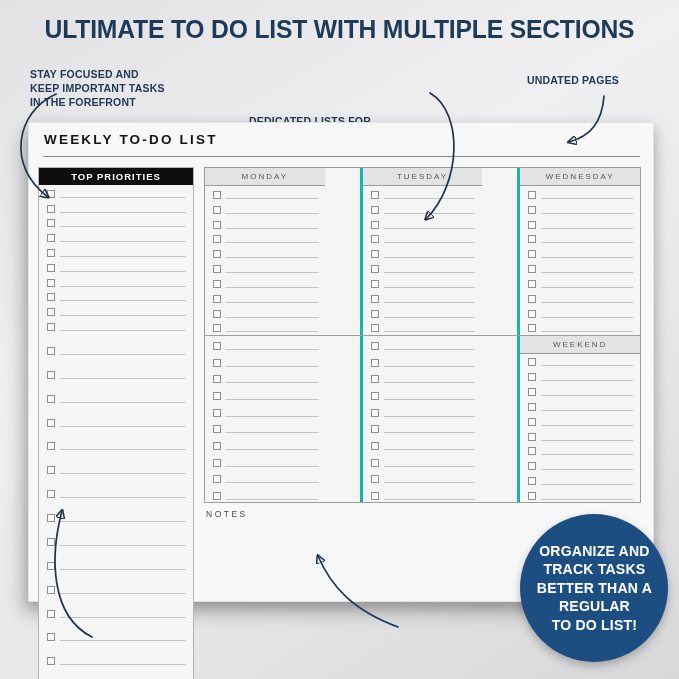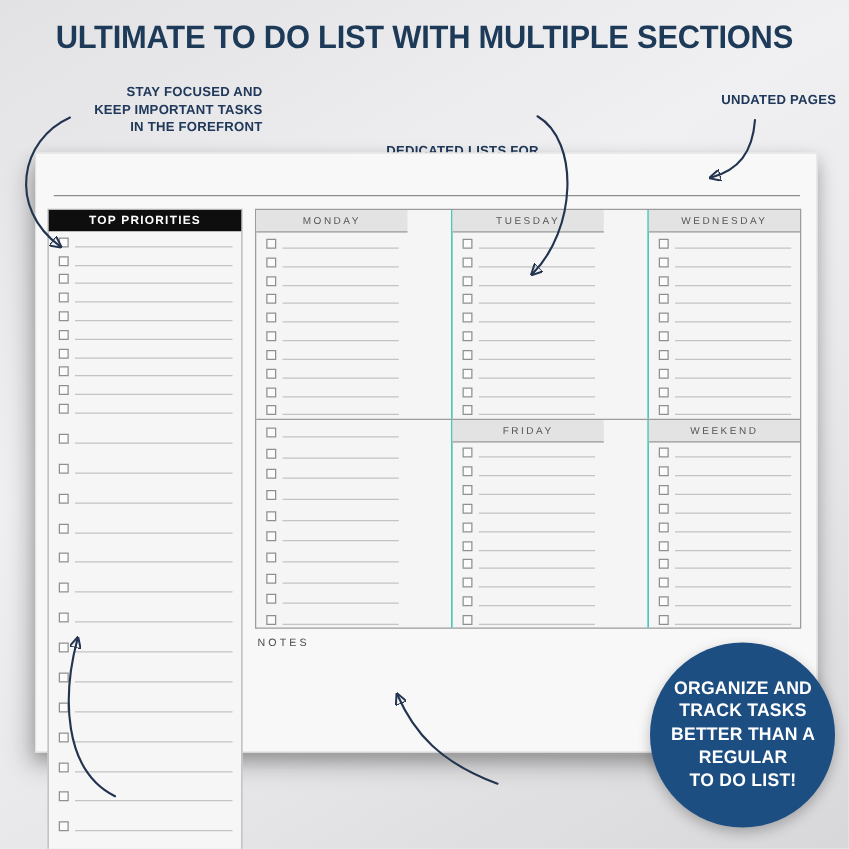--- a/index.html
+++ b/index.html
@@ -12,21 +12,21 @@
     position:relative;width:679px;height:679px;
     background:linear-gradient(150deg,#e2e2e4 0%,#f0f0f2 38%,#e9e9eb 62%,#d8d8da 100%);
   }
   
   #page-title{
     position:absolute;top:14px;left:0;width:679px;margin:0;
     text-align:center;font-size:26px;font-weight:800;letter-spacing:-.2px;
     color:#1d3a58;transform:scaleX(.95);transform-origin:center;
   }
   .ann{
-    position:absolute;text-align:right;font-weight:bold;font-size:10.5px;
+    position:absolute;text-align:left;font-weight:bold;font-size:10.5px;
     line-height:1.32;color:#20395a;white-space:pre-line;letter-spacing:.2px;
   }
   #ann-focus{left:30px;top:68px;width:180px;}
   #ann-dedicated{left:249px;top:68px;width:182px;margin-top:47px;}
   #ann-undated{left:527px;top:74px;width:142px;}
   #ann-track{left:58px;top:617px;width:208px;}
   #ann-extra{left:287px;top:627px;width:180px;}
   
   #arrows{position:absolute;left:0;top:0;width:679px;height:679px;pointer-events:none;z-index:4;}
   #arrows path{fill:none;stroke:#22344f;stroke-width:1.7;stroke-linecap:round;}
@@ -65,21 +65,21 @@
   .rule{flex:1;border-bottom:1px solid #c4c4c4;height:0;}
   
   #day-grid{
     position:absolute;left:175px;top:44px;width:437px;height:336px;
     border:1px solid #9c9c9c;box-sizing:border-box;
     display:flex;flex-direction:column;background:#f5f5f5;
   }
   .band{flex:1;display:flex;}
   .band + .band{border-top:1px solid #9c9c9c;}
   .day-col{flex:1;display:flex;flex-direction:column;}
-  .day-col + .day-col{border-left:1px solid #14b8a6;margin-left:35px;}
+  .day-col + .day-col{border-left:3px solid #14b8a6;margin-left:35px;}
   .day-head{
     flex:none;height:17px;line-height:17px;background:#e3e3e3;
     border-bottom:1px solid #9c9c9c;text-align:center;
     font-size:8px;letter-spacing:2px;color:#555;
   }
   .day-rows{flex:1;display:flex;flex-direction:column;}
   #notes-label{
     position:absolute;left:177px;top:386px;font-size:8.5px;
     letter-spacing:2.5px;color:#4a4a4a;
   }
@@ -105,20 +105,21 @@
 
   <div class="ann" id="ann-focus">STAY FOCUSED AND
 KEEP IMPORTANT TASKS
 IN THE FOREFRONT</div>
   <div class="ann" id="ann-dedicated">DEDICATED LISTS FOR
 EACH DAY TO ORGANIZE
 YOUR WEEK</div>
   <div class="ann" id="ann-undated">UNDATED PAGES</div>
 
   <div id="pad">
+    <span id="pad-title">WEEKLY TO-DO LIST</span>
     <span id="week-of">WEEK OF:</span>
     <div id="head-rule"></div>
 
     <div id="left-col">
       <div class="sec-head">TOP PRIORITIES</div>
       <div class="rows" id="tp-rows">
           <div class="row">
             <span class="cb"></span>
             <span class="rule"></span>
           </div>
@@ -404,21 +405,20 @@
                 <span class="cb"></span>
                 <span class="rule"></span>
               </div>
               <div class="row">
                 <span class="cb"></span>
                 <span class="rule"></span>
               </div>
             </div>
         </div>
         <div class="day-col">
-          <div class="day-head">FRIDAY</div>
           <div class="rows day-rows">
               <div class="row">
                 <span class="cb"></span>
                 <span class="rule"></span>
               </div>
               <div class="row">
                 <span class="cb"></span>
                 <span class="rule"></span>
               </div>
               <div class="row">

